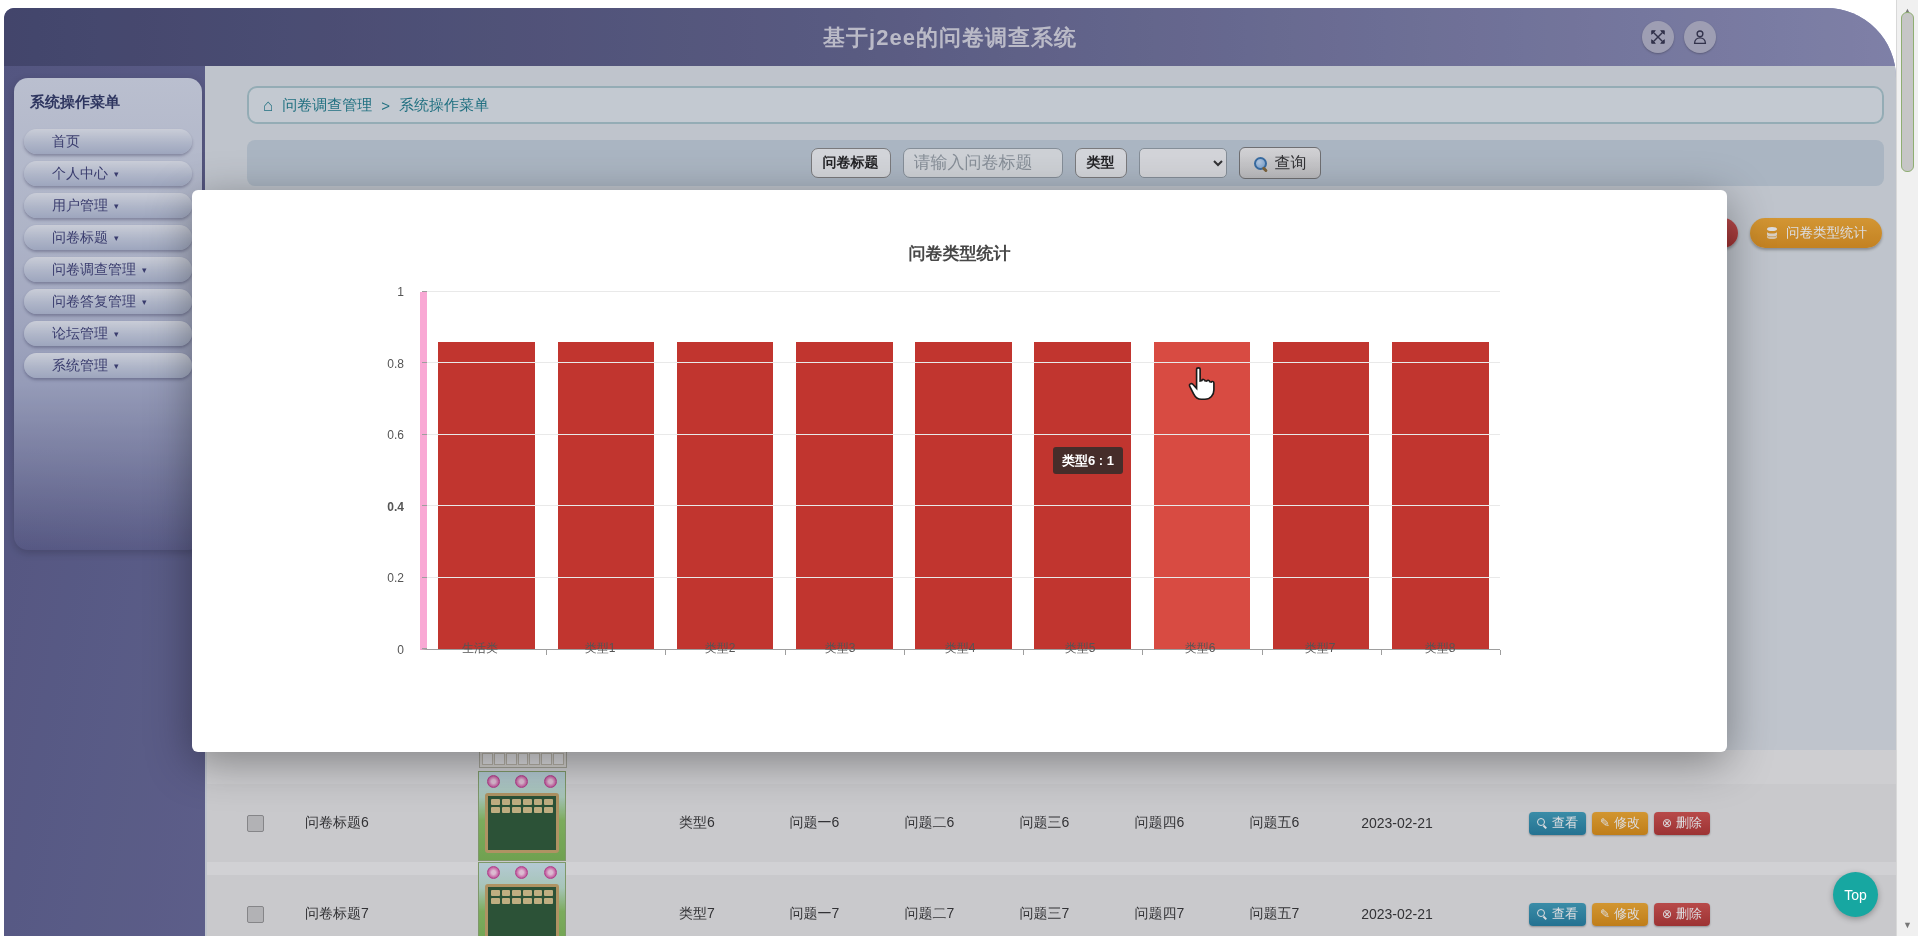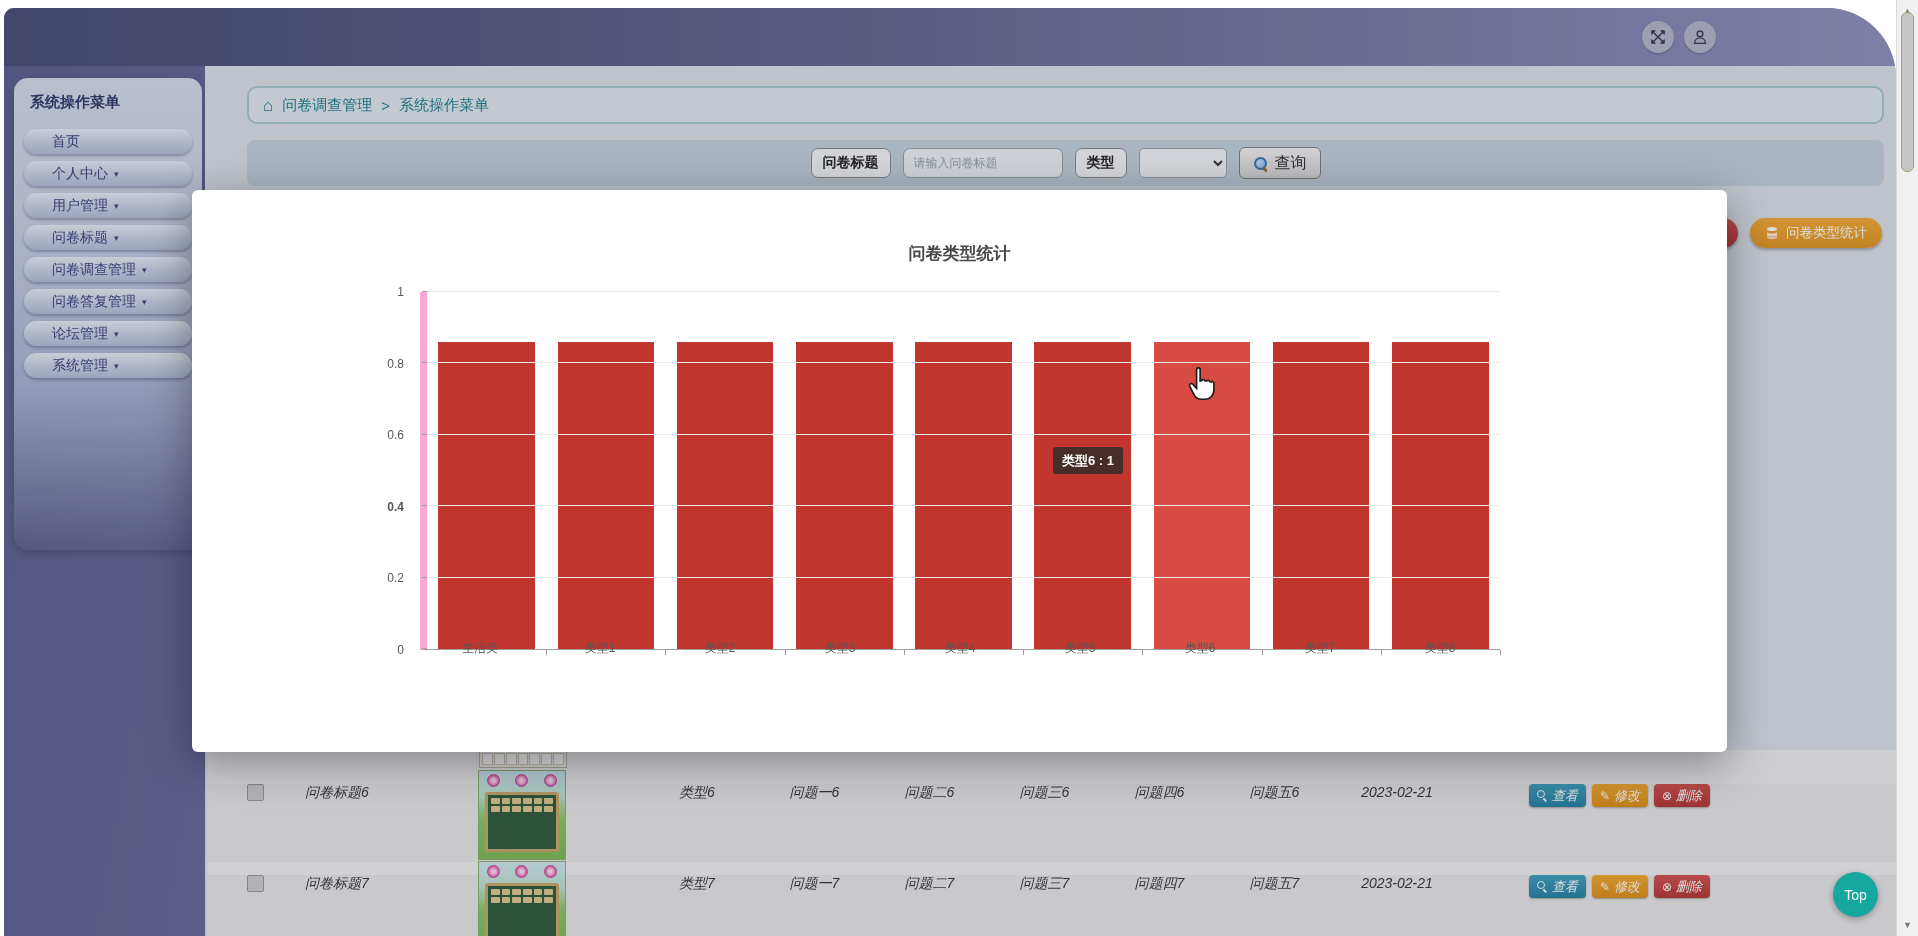--- a/index.html
+++ b/index.html
@@ -48,21 +48,21 @@
         display:flex; align-items:center; gap:9px; padding-left:14px;
         color:#1e7d8e; font-size:15px; }
   #breadcrumb .home-ic { font-size:17px; line-height:1; }
 
   #searchbar { position:absolute; left:42px; right:12px; top:74px; height:46px;
         background:#c3d1dc; border-radius:8px; display:flex; align-items:center;
         justify-content:center; gap:12px; }
   .chip { background:#f5f7f9; border:1px solid #8a8a8a; border-radius:7px; padding:5px 11px;
           font-size:14px; font-weight:bold; color:#222; }
   #title-input { width:160px; height:30px; border:1px solid #97a2aa; border-radius:7px;
-          background:#eef2f5; padding:0 10px; font-size:12px; color:#b91c1c;
+          background:#eef2f5; padding:0 10px; font-size:17px; color:#b91c1c;
           font-family:inherit; }
   #title-input::placeholder { color:#9aa3aa; }
   #type-select { width:88px; height:30px; border:1px solid #97a2aa; border-radius:5px;
           background:#f4f6f8; font-size:14px; color:#333; }
   #search-btn { display:flex; align-items:center; gap:7px; padding:4px 13px; height:32px;
           border:1px solid #7c7c7c; border-radius:6px; cursor:pointer;
           background:linear-gradient(180deg,#f4f4f4,#d6d6d6); font-size:16px; color:#333; }
   .mag { position:relative; width:15px; height:15px; display:inline-block; }
   .mag::before { content:""; position:absolute; left:1px; top:1px; width:9px; height:9px;
           border:2px solid #3a77b5; border-radius:50%; background:radial-gradient(circle at 35% 35%,#cfe6ff,#7fb2e8); }
@@ -72,21 +72,21 @@
   
   #toolbar { position:absolute; right:14px; top:152px; display:flex; gap:12px; align-items:center; }
   #hidden-red-btn { width:62px; height:30px; border-radius:15px;
           background:linear-gradient(180deg,#d5504e,#b63330); box-shadow:0 2px 3px rgba(0,0,0,.3); }
   #stats-btn { display:flex; align-items:center; gap:7px; height:30px; padding:0 15px;
           border-radius:15px; background:linear-gradient(180deg,#f4ab31,#e2931c);
           color:#fff; font-size:13.5px; cursor:pointer; box-shadow:0 2px 3px rgba(0,0,0,.3); }
   #stats-btn svg { width:14px; height:14px; }
 
   
-  .trow { position:absolute; left:2px; right:0; background:#e9e9e9; display:flex; align-items:flex-start;font-style:italic; }
+  .trow { position:absolute; left:2px; right:0; background:#e9e9e9; display:flex; align-items:center; }
   .trow-partial { position:absolute; left:2px; right:0; background:#efefef; }
   .sep { position:absolute; left:2px; right:0; background:#f2f2f2; }
   .cell { font-size:14px; color:#333; text-align:center; flex:none; }
   .c-pad { width:40px; } .c-check { width:20px; } .c-title { width:140px; }
   .c-thumb { width:230px; display:flex; justify-content:center; }
   .c-type { width:120px; } .c-q { width:115px; } .c-date { width:130px; }
   .c-actions { width:275px; display:flex; gap:6px; justify-content:center; padding-left:40px; }
   .checkbox { width:17px; height:17px; background:#cdcdcd; border:1px solid #979797; border-radius:2px; }
   .abtn { display:flex; align-items:center; gap:4px; height:23px; padding:0 8px; border-radius:4px;
           color:#fff; font-size:13px; cursor:pointer; box-shadow:0 1px 2px rgba(0,0,0,.3); }
@@ -145,20 +145,21 @@
            justify-content:center; z-index:70; cursor:pointer; box-shadow:0 2px 6px rgba(0,0,0,.3); }
 </style>
 </head>
 <body>
 
 <div id="stage">
 
   <div id="app">
 
     <div id="header">
+      <div class="title">基于j2ee的问卷调查系统</div>
       <div class="hdr-icons">
         <div class="hdr-btn">
           <svg viewBox="0 0 20 20">
             <line x1="5" y1="5" x2="15" y2="15" stroke-width="1.6"></line>
             <line x1="15" y1="5" x2="5" y2="15" stroke-width="1.6"></line>
             <path d="M3 3 h4 l-4 4 z"></path>
               <path d="M17 3 v4 l-4 -4 z"></path>
             <path d="M3 17 v-4 l4 4 z"></path>
               <path d="M17 17 h-4 l4 -4 z"></path>
           </svg>

